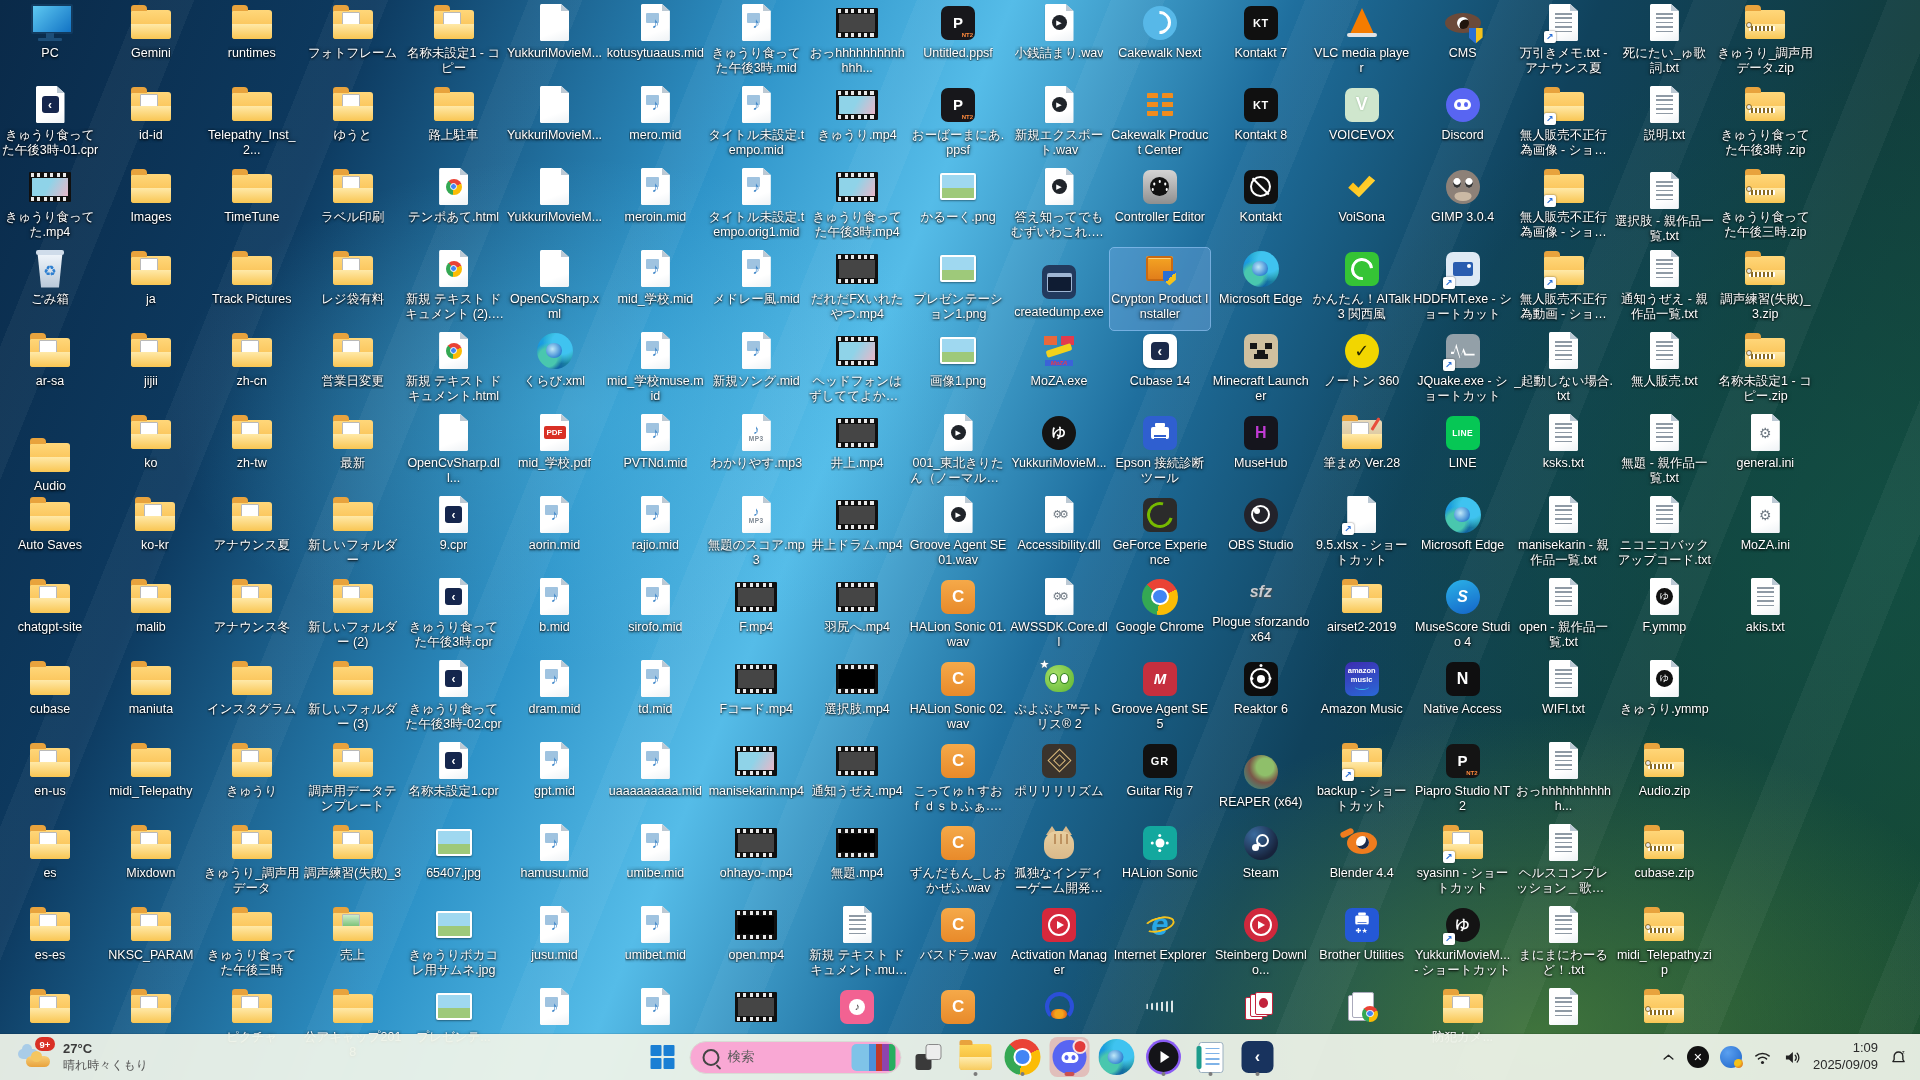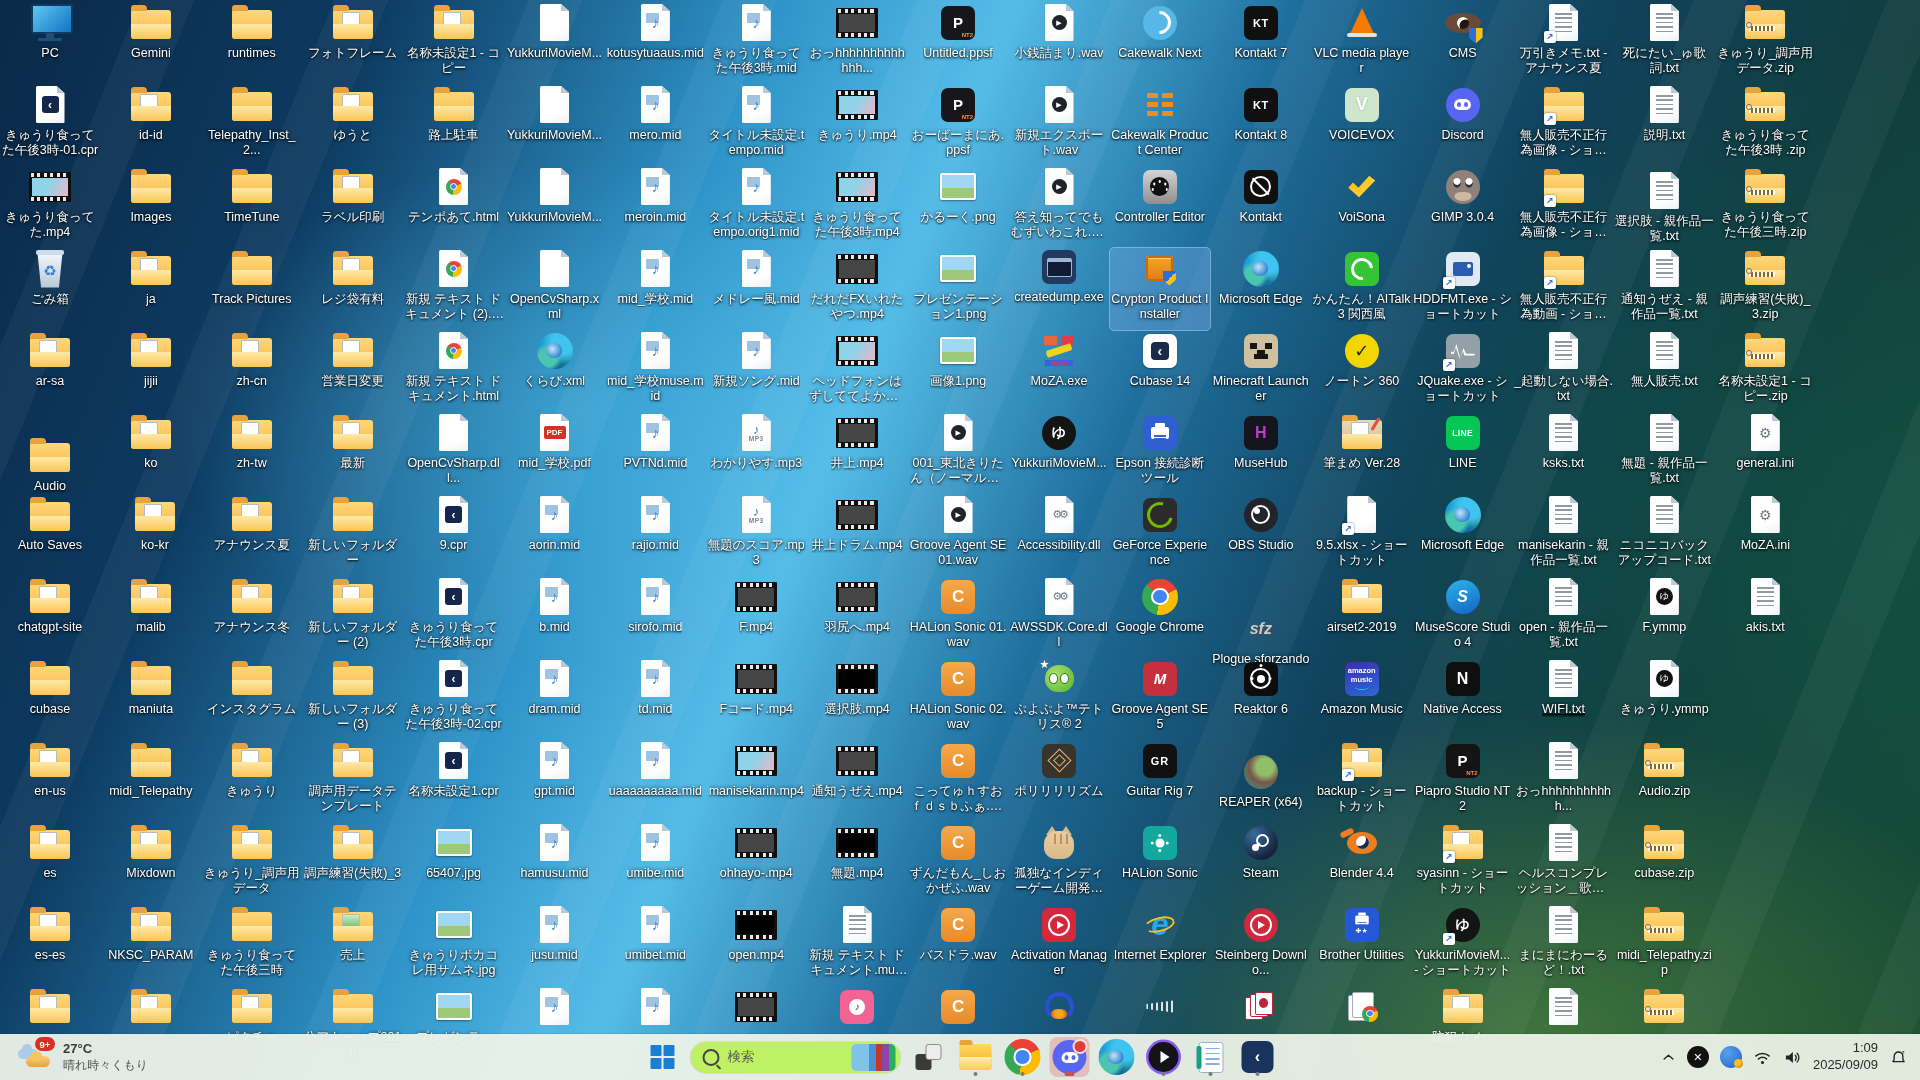--- a/index.html
+++ b/index.html
@@ -206,21 +206,21 @@
   .wxt b{font-size:13px;color:#3a3a3a;font-weight:bold;}
   .wxt span{font-size:12px;color:#555;}
   #tbc{position:absolute;left:50%;transform:translateX(-50%);height:100%;display:flex;align-items:center;gap:7px;}
   .tbtn{width:40px;height:40px;border-radius:6px;display:flex;align-items:center;justify-content:center;position:relative;flex:none;}
   .tbtn .dot{position:absolute;bottom:1px;left:50%;transform:translateX(-50%);width:4px;height:4px;border-radius:2px;background:#7b7b7b;}
   .tbtn.active{background:rgba(226,154,154,.55);border-radius:8px;}
   .tbtn.active .dot{width:10px;background:#c95050;}
   .badge-red{position:absolute;top:2px;right:2px;width:11px;height:11px;background:#e23c3c;border-radius:50%;border:2px solid #f6e0e0;}
   .winlogo{display:grid;grid-template-columns:11px 11px;grid-gap:2px;}
   .winlogo i{width:11px;height:11px;background:#1a7fd4;border-radius:1px;}
-  #spill{width:212px;height:33px;background:#bef264;border:1px solid #d8dcd4;border-radius:17px;display:flex;align-items:center;padding:0 5px 0 12px;box-sizing:border-box;gap:8px;}
+  #spill{width:212px;height:33px;background:#f9a8d4;border:1px solid #d8dcd4;border-radius:17px;display:flex;align-items:center;padding:0 5px 0 12px;box-sizing:border-box;gap:8px;}
   #spill .mag{width:13px;height:13px;border:2px solid #444;border-radius:50%;position:relative;flex:none;}
   #spill .mag:after{content:"";position:absolute;right:-4px;bottom:-4px;width:6px;height:2px;background:#444;transform:rotate(45deg);border-radius:1px;}
   #spill .ph{flex:1;font-size:13.5px;color:#5a5a5a;}
   .spimg{width:44px;height:27px;border-radius:5px;flex:none;overflow:hidden;
     background:linear-gradient(90deg,#7fc3e8 0 40%,#4a90d9 40% 55%,#c0392b 55% 70%,#8e44ad 70% 85%,#27ae60 85%);}
   .tv{position:relative;width:26px;height:26px;}
   .tv i{position:absolute;width:16px;height:16px;border-radius:3px;}
   .tv i:nth-child(1){left:0;bottom:0;background:#3a3a3a;}
   .tv i:nth-child(2){right:0;top:0;background:#ededed;border:1px solid #8a8a8a;box-sizing:border-box;}
   .expf{position:relative;width:32px;height:26px;}
@@ -771,21 +771,21 @@
       <div class="lbl">だれだFXいれたやつ.mp4</div>
     </div>
     <div class="cell" style="left: 908.1px; top: 247.5px;">
       <div class="ic">
         <div class="imf">
           <div class="imc"></div>
         </div>
       </div>
       <div class="lbl">プレゼンテーション1.png</div>
     </div>
-    <div class="cell" style="left: 1009px; top: 246px; align-items: center;">
+    <div class="cell" style="left: 1009px; top: 261px; align-items: center;">
       <div class="ic">
         <div class="sq" style="background:#223a5e">
           <div class="cwin"></div>
         </div>
       </div>
       <div class="lbl">createdump.exe</div>
     </div>
     <div class="cell sel" style="left: 1109.9px; top: 247.5px;">
       <div class="ic">
         <div class="sq" style="background:none">
@@ -1389,21 +1389,21 @@
         </div>
       </div>
       <div class="lbl">AWSSDK.Core.dll</div>
     </div>
     <div class="cell" style="left: 1109.9px; top: 575.5px;">
       <div class="ic">
         <div class="gball"></div>
       </div>
       <div class="lbl">Google Chrome</div>
     </div>
-    <div class="cell" style="left: 1210.8px; top: 608px;">
+    <div class="cell" style="left: 1210.8px; top: 571px;">
       <div class="ic">
         <span class="sfzt">sfz</span>
       </div>
       <div class="lbl">Plogue sforzando x64</div>
     </div>
     <div class="cell" style="left: 1311.7px; top: 575.5px;">
       <div class="ic">
         <div class="fold">
           <div class="thumb"></div>
           <div class="front"></div>
@@ -1563,21 +1563,21 @@
       <div class="lbl">Amazon Music</div>
     </div>
     <div class="cell" style="left: 1412.6px; top: 657.5px;">
       <div class="ic">
         <div class="sq" style="background:#0f0f10">
           <span style="font-size:16px">N</span>
         </div>
       </div>
       <div class="lbl">Native Access</div>
     </div>
-    <div class="cell" style="left: 1513.5px; top: 657.5px; text-decoration: underline;">
+    <div class="cell" style="left: 1513.5px; top: 657.5px;">
       <div class="ic">
         <div class="pg">
           <div class="ln"></div>
         </div>
       </div>
       <div class="lbl">WIFI.txt</div>
     </div>
     <div class="cell" style="left: 1614.4px; top: 657.5px;">
       <div class="ic">
         <div class="pg">

